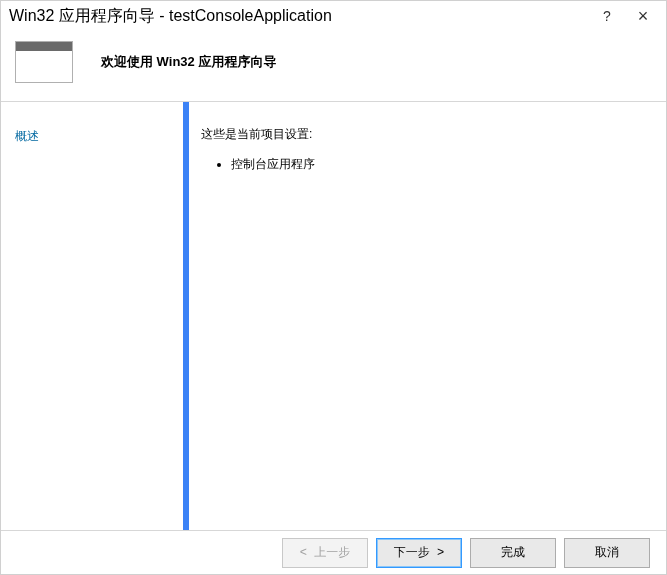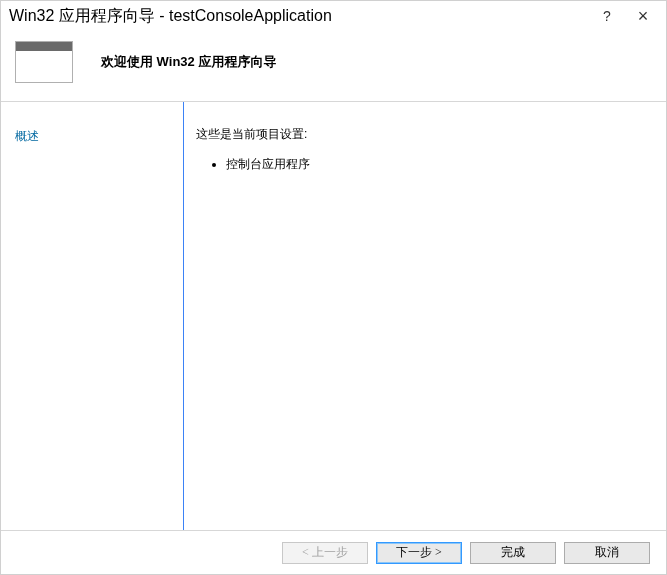--- a/index.html
+++ b/index.html
@@ -83,21 +83,21 @@
     }
     .side-item {
       font-size: 12px;
       color: #0369a1;
       padding: 3px 0;
       line-height: 1.6;
     }
     .main-panel {
       flex: 1;
       padding: 22px 20px 10px 12px;
-      border-left: 1px solid #3b82f6;
+      border-left: 6px solid #3b82f6;
       position: relative;
     }
     .main-panel p {
       font-size: 12px;
       color: #000;
       line-height: 1.7;
       margin-bottom: 10px;
     }
     .main-panel ul {
       list-style: disc;
@@ -112,30 +112,30 @@
       border-top: 1px solid #d7d7d7;
       height: 44px;
       display: flex;
       align-items: center;
       justify-content: flex-end;
       padding-right: 16px;
       gap: 8px;
     }
     .btn {
       min-width: 86px;
-      height: 22px;
+      height: 30px;
       border: 1px solid #acacac;
       background: #e9e9e9;
       font-size: 12px;
       color: #000;
       display: inline-flex;
       align-items: center;
       justify-content: center;
       cursor: pointer;
-      font-family: Liberation Serif, serif;
+      font-family: Liberation Mono, monospace;
     }
     .btn.disabled {
       color: #a0a0a0;
       border-color: #c8c8c8;
       background: #f3f3f3;
       cursor: default;
     }
     .btn.default {
       border: 1px solid #3399ff;
       box-shadow: inset 0 0 0 1px #8cc6f7;

